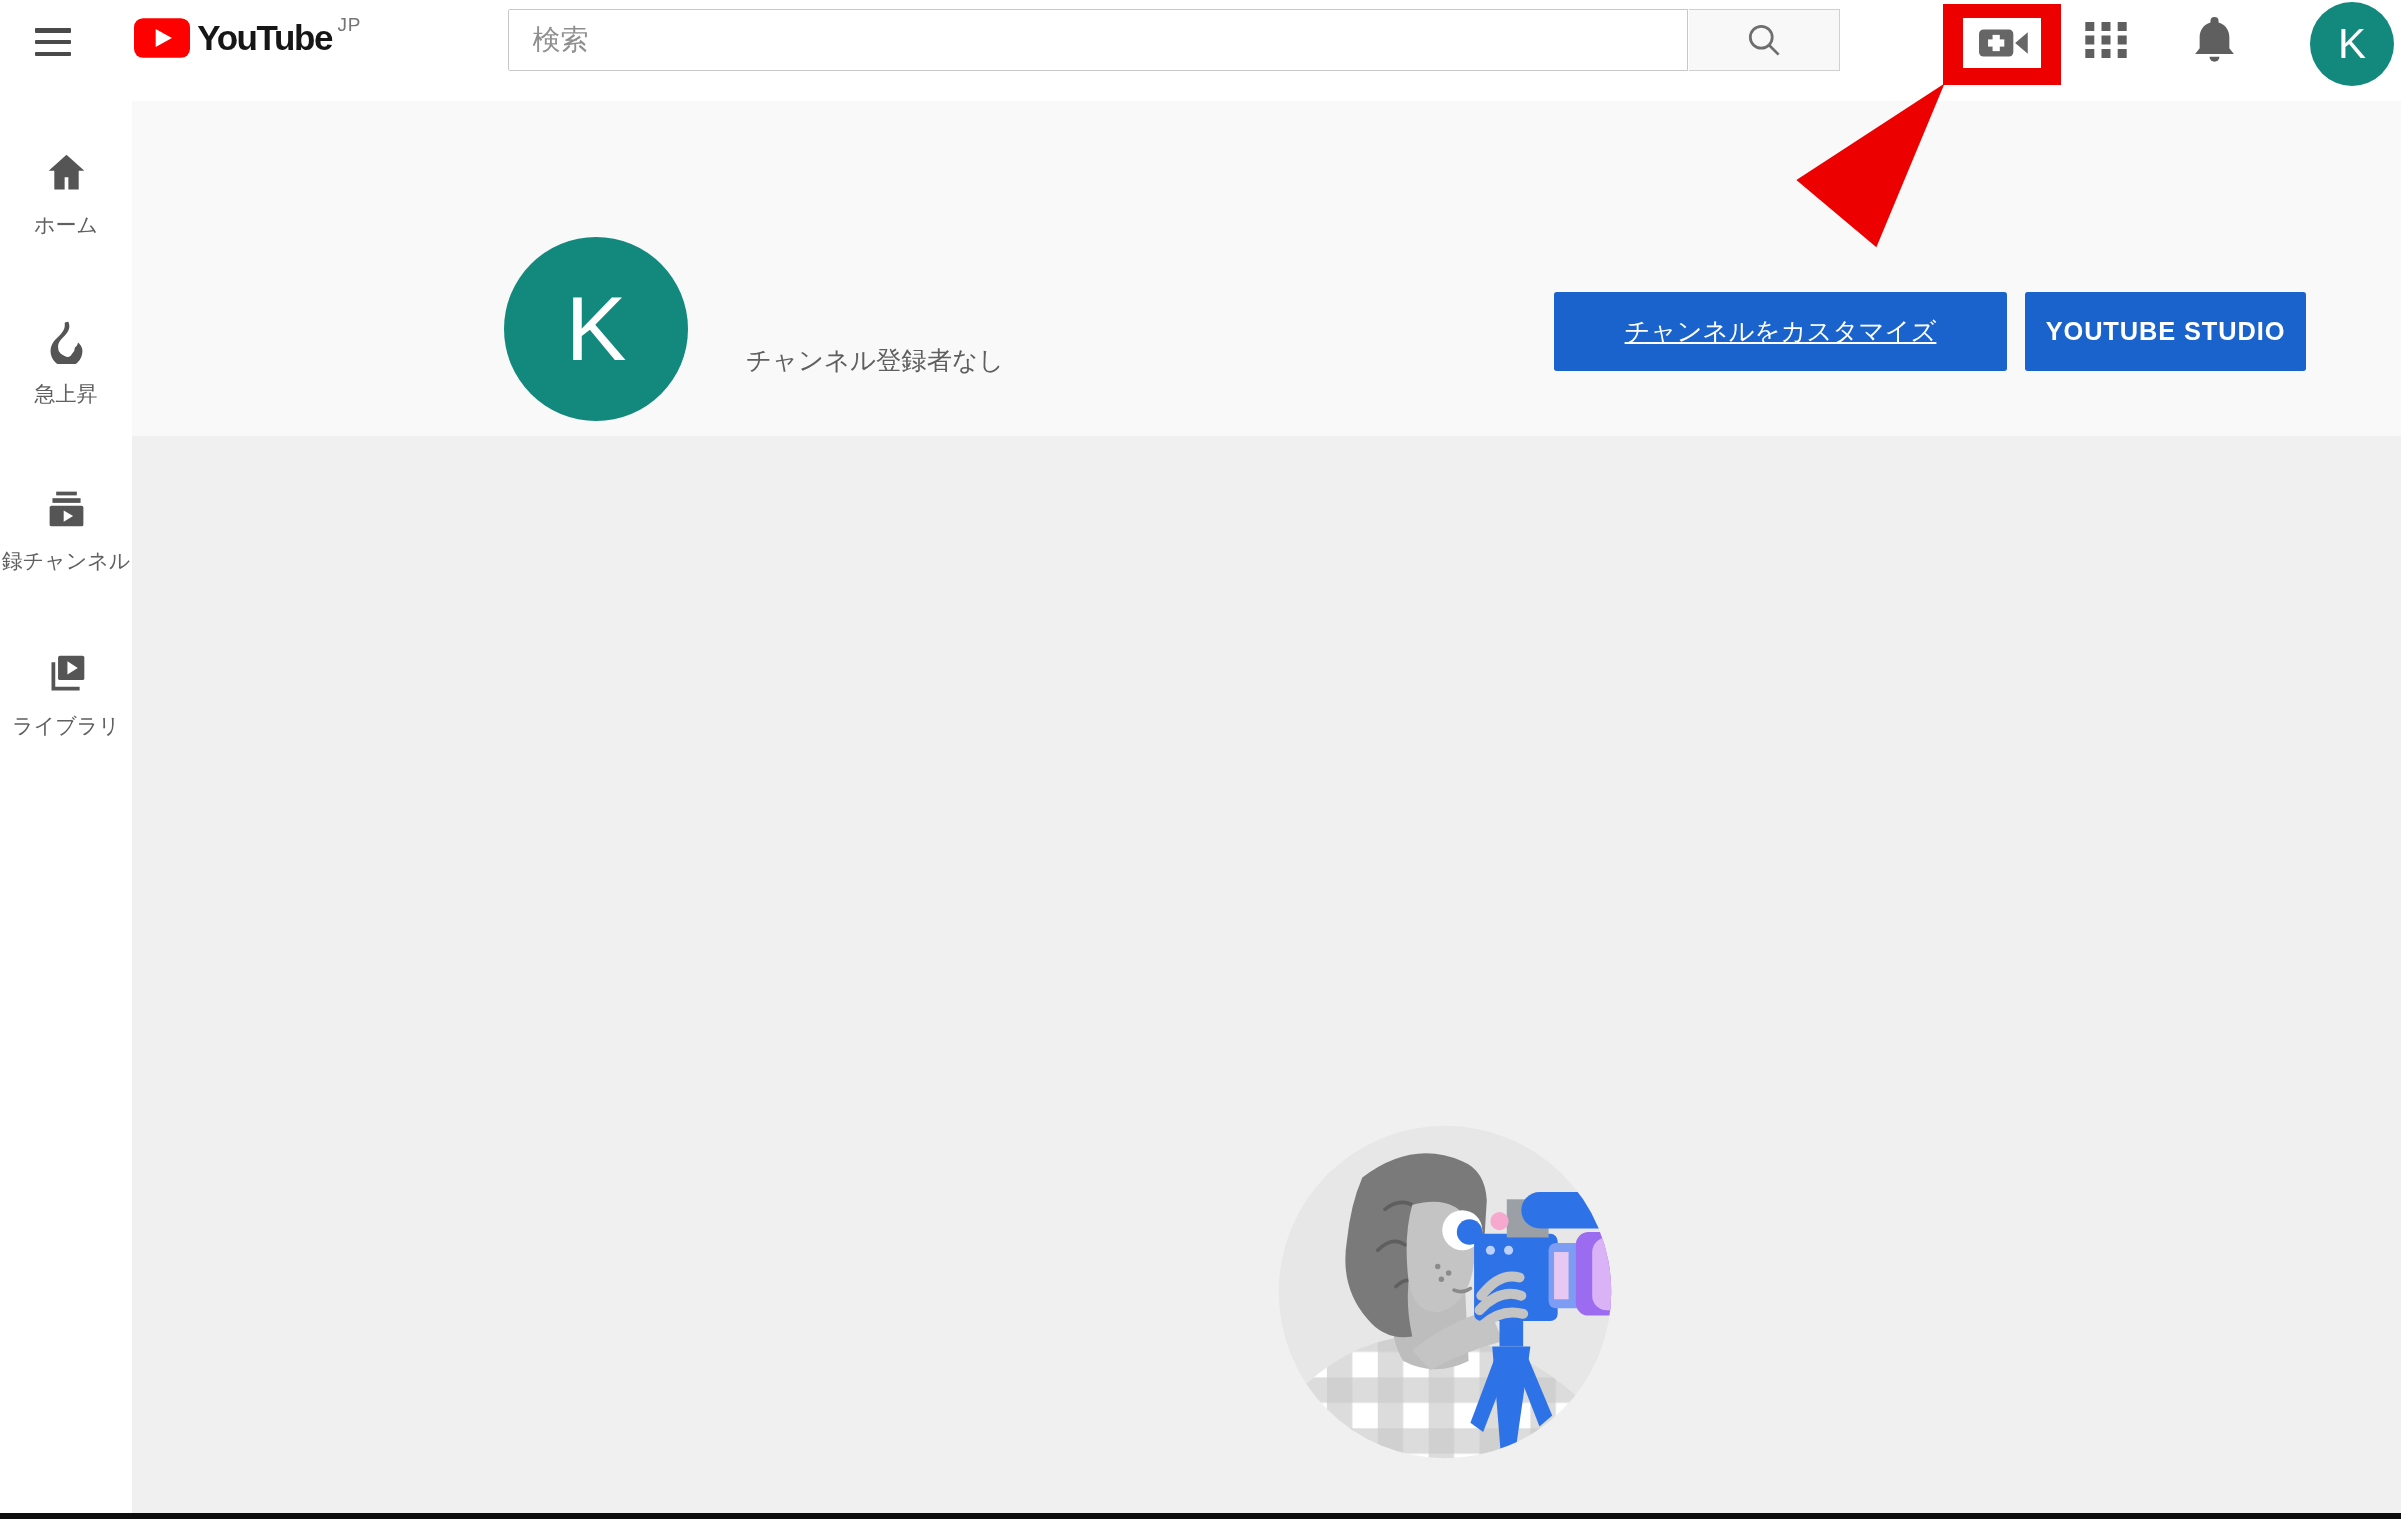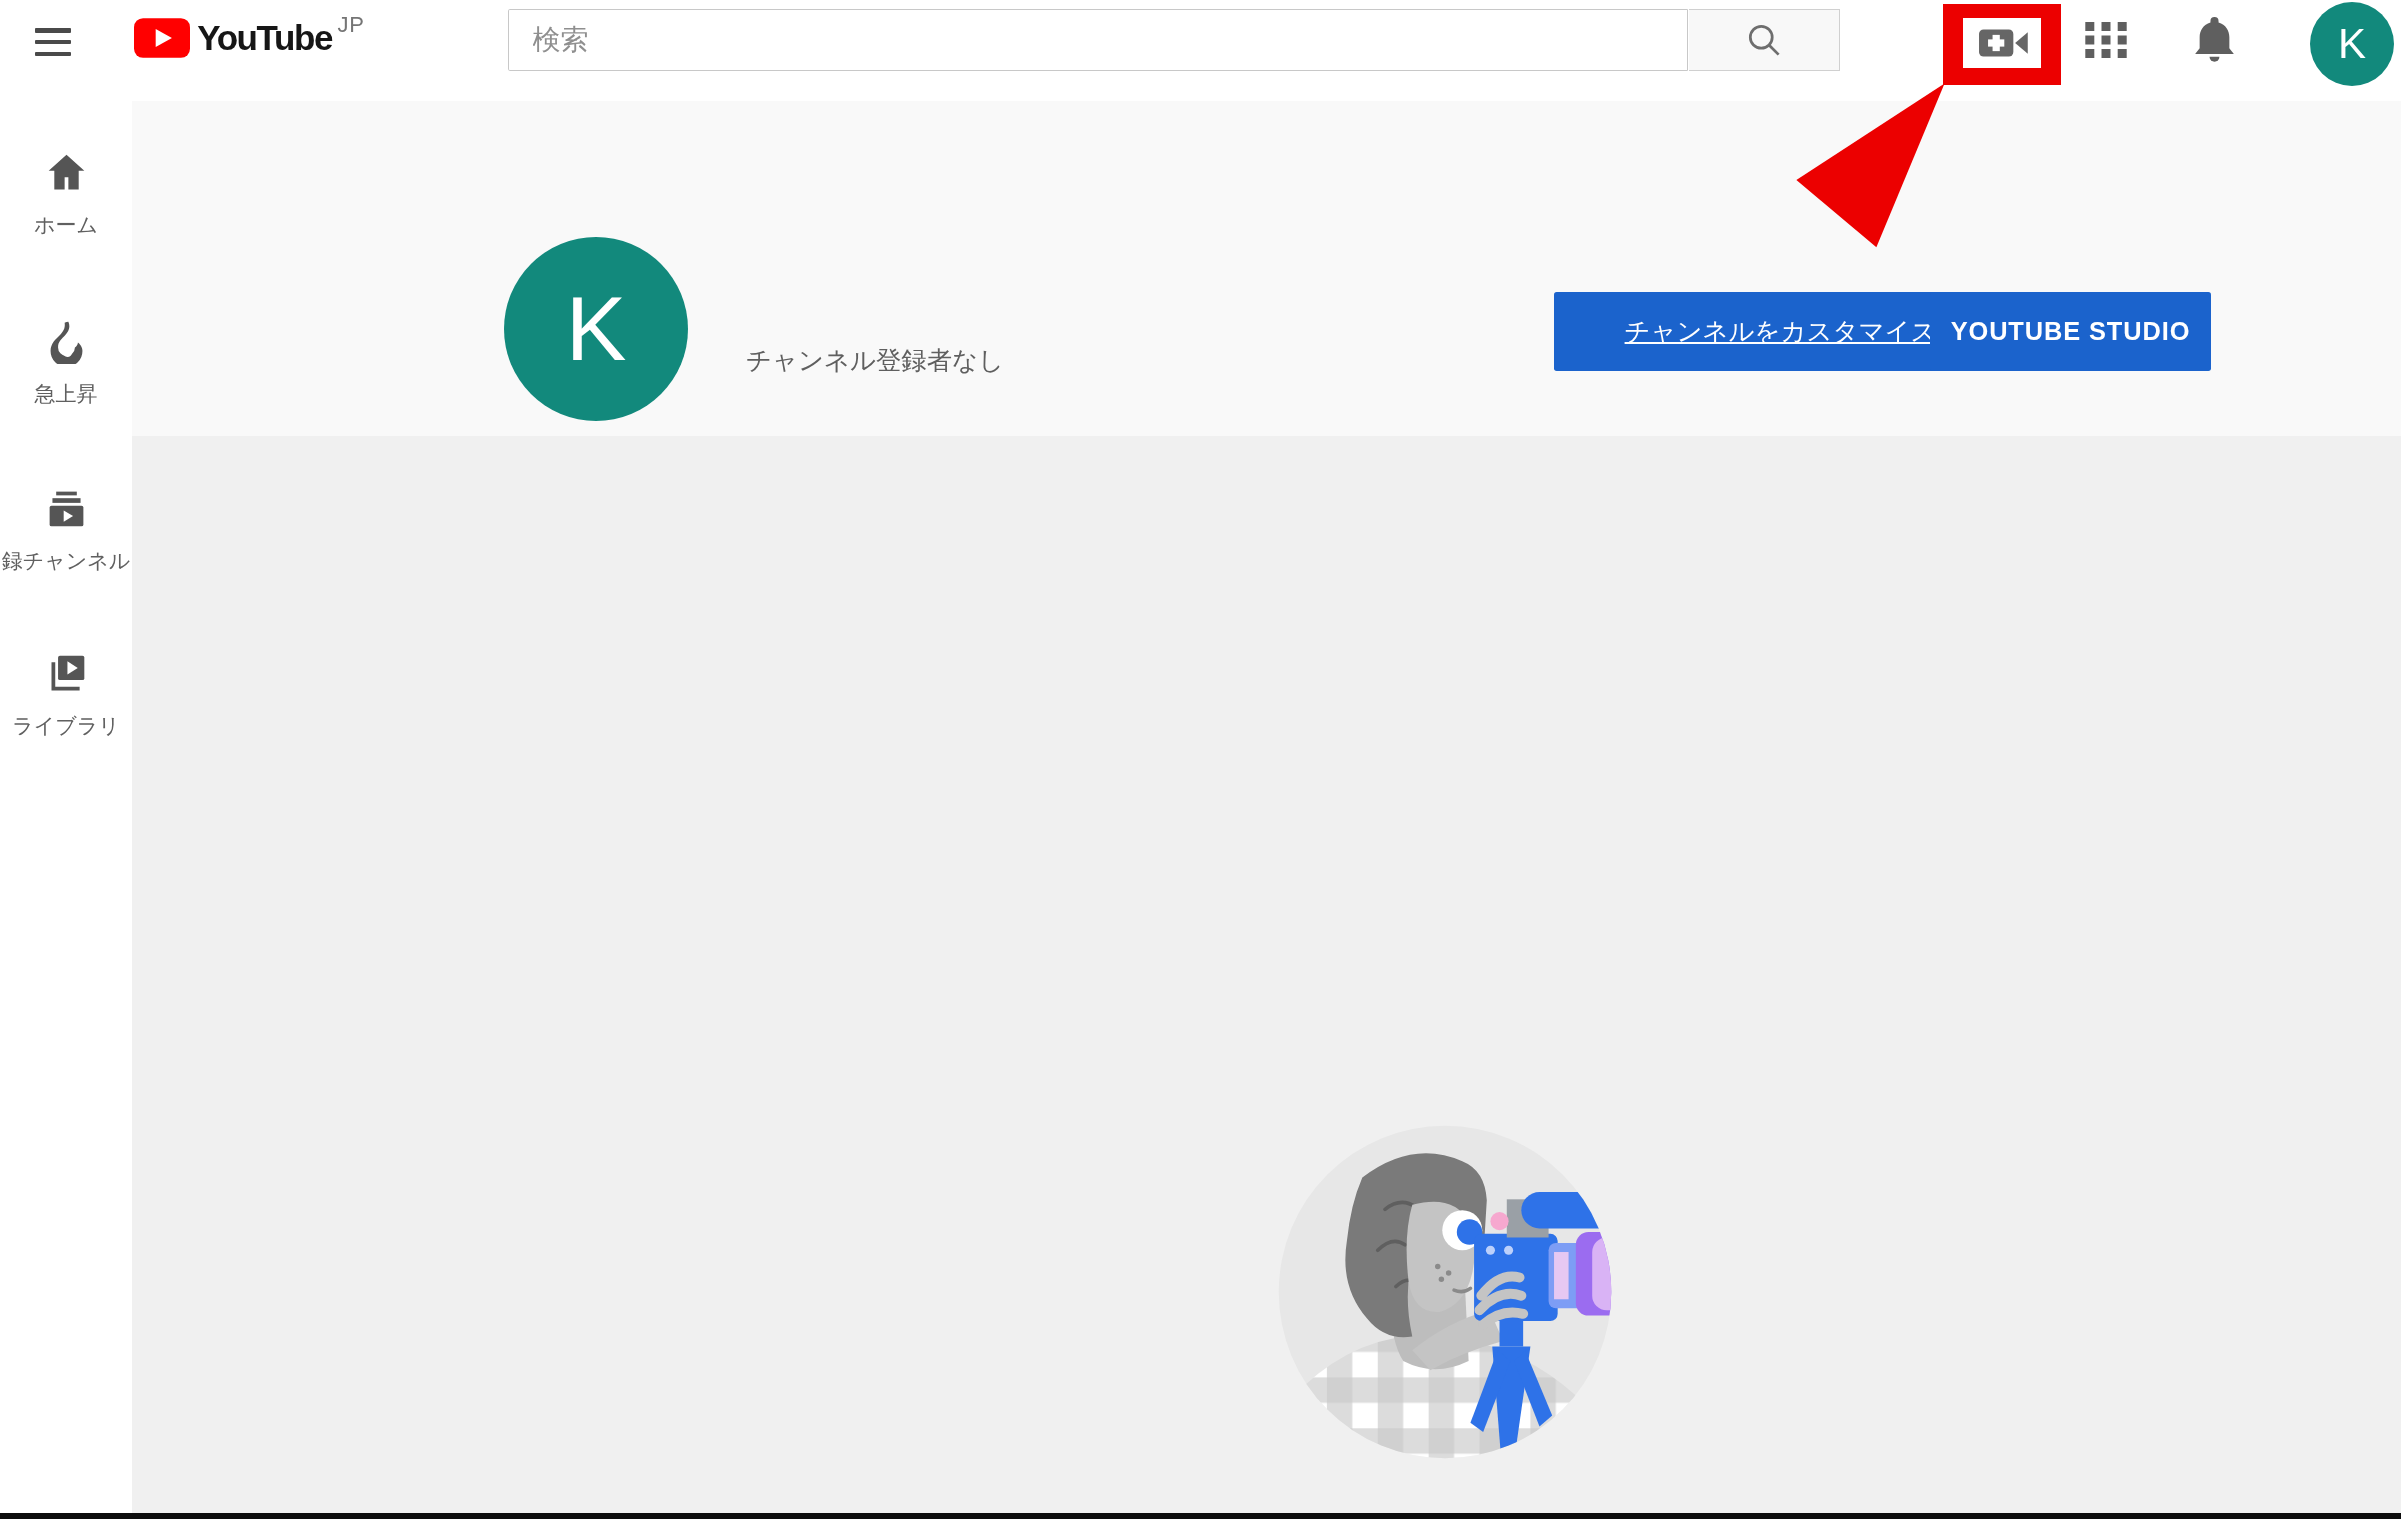--- a/index.html
+++ b/index.html
@@ -5,21 +5,21 @@
   * { margin:0; padding:0; box-sizing:border-box; }
   html,body { width:2401px; height:1520px; overflow:hidden;
     font-family:"Liberation Sans","DejaVu Sans",sans-serif; background:#ffffff; }
 
   
   #topbar { position:absolute; left:0; top:0; width:2375px; height:101px; background:#ffffff; z-index:5; }
   #hamburger { position:absolute; left:35px; top:28px; width:36px; height:29px; cursor:pointer; }
   #hamburger span { display:block; height:4.5px; background:#4a4a4a; margin-bottom:7.3px; border-radius:0.9px; }
   #logo { position:absolute; left:134px; top:18px; display:flex; align-items:center; cursor:pointer; }
   #logo .wordmark { font-size:35px; font-weight:700; letter-spacing:-1.4px; color:#161616; margin-left:7.3px; }
-  #logo .region { font-size:22px; color:#757575; position:relative; top:-12.7px; margin-left:5.4px; letter-spacing:0.9px; }
+  #logo .region { font-size:19px; color:#757575; position:relative; top:-12.7px; margin-left:5.4px; letter-spacing:0.9px; }
   #search-input { position:absolute; left:508px; top:9px; width:1180px; height:62px;
     border:1.8px solid #c8c8c8; border-radius:1.8px 0 0 1.8px; padding:0 23.6px; font-size:28px; color:#6d28d9;
     font-family:"Liberation Sans","DejaVu Sans",sans-serif; outline:none; }
   #search-input::placeholder { color:#8f8f8f; opacity:1; }
   #search-btn { position:absolute; left:1689px; top:9px; width:151px; height:62px;
     background:#f8f8f8; border:1.8px solid #d0d0d0; border-left:none; display:flex;
     align-items:center; justify-content:center; cursor:pointer; }
   #create-annotated { position:absolute; left:1943px; top:3.6px; width:118px; height:81px; background:#ec0000; }
   #create-btn { position:absolute; left:20px; top:14.5px; width:78px; height:50px; background:#ffffff;
     display:flex; align-items:center; justify-content:center; cursor:pointer; }
@@ -39,21 +39,21 @@
   #band { position:absolute; left:132px; top:101px; width:2270px; height:335px; background:#f9f9f9; }
   #avatar-big { position:absolute; left:372px; top:136px; width:184px; height:184px; border-radius:50%;
     background:#12897c; color:#fff; font-size:91px; font-weight:400;
     display:flex; align-items:center; justify-content:center; cursor:pointer; }
   #sub-status { position:absolute; left:614px; top:243px; font-size:25.4px; color:#5f5f5f; }
   .blue-btn { position:absolute; top:191px; height:79px; background:#1b63cc; color:#ffffff;
     border:none; border-radius:2.7px; font-size:25.4px; cursor:pointer;
     font-family:"Liberation Sans","DejaVu Sans",sans-serif;
     display:flex; align-items:center; justify-content:center; }
   #customize-btn { left:1422px; width:453px;text-decoration:underline; }
-  #studio-btn { left:1798px; width:281px; font-weight:700; letter-spacing:0.9px; }
+  #studio-btn { left:1893px; width:281px; font-weight:700; letter-spacing:0.9px; }
   #home-tab { position:absolute; left:370px; top:360px; width:236px; text-align:center;
     font-size:26px; color:#2e2e2e; letter-spacing:2.7px; cursor:pointer; }
   #tab-underline { position:absolute; left:370px; top:429px; width:236px; height:8.2px; background:#5a5a5a; }
 
   
   #content { position:absolute; left:132px; top:436px; width:2270px; height:1084px; background:#f0f0f0; }
   #illustration { position:absolute; left:1144px; top:687px; width:338px; height:338px; }
 
   #bottom-bar { position:absolute; left:0; top:1513px; width:2401px; height:7.3px; background:#0d0d0d; z-index:6; }
 

